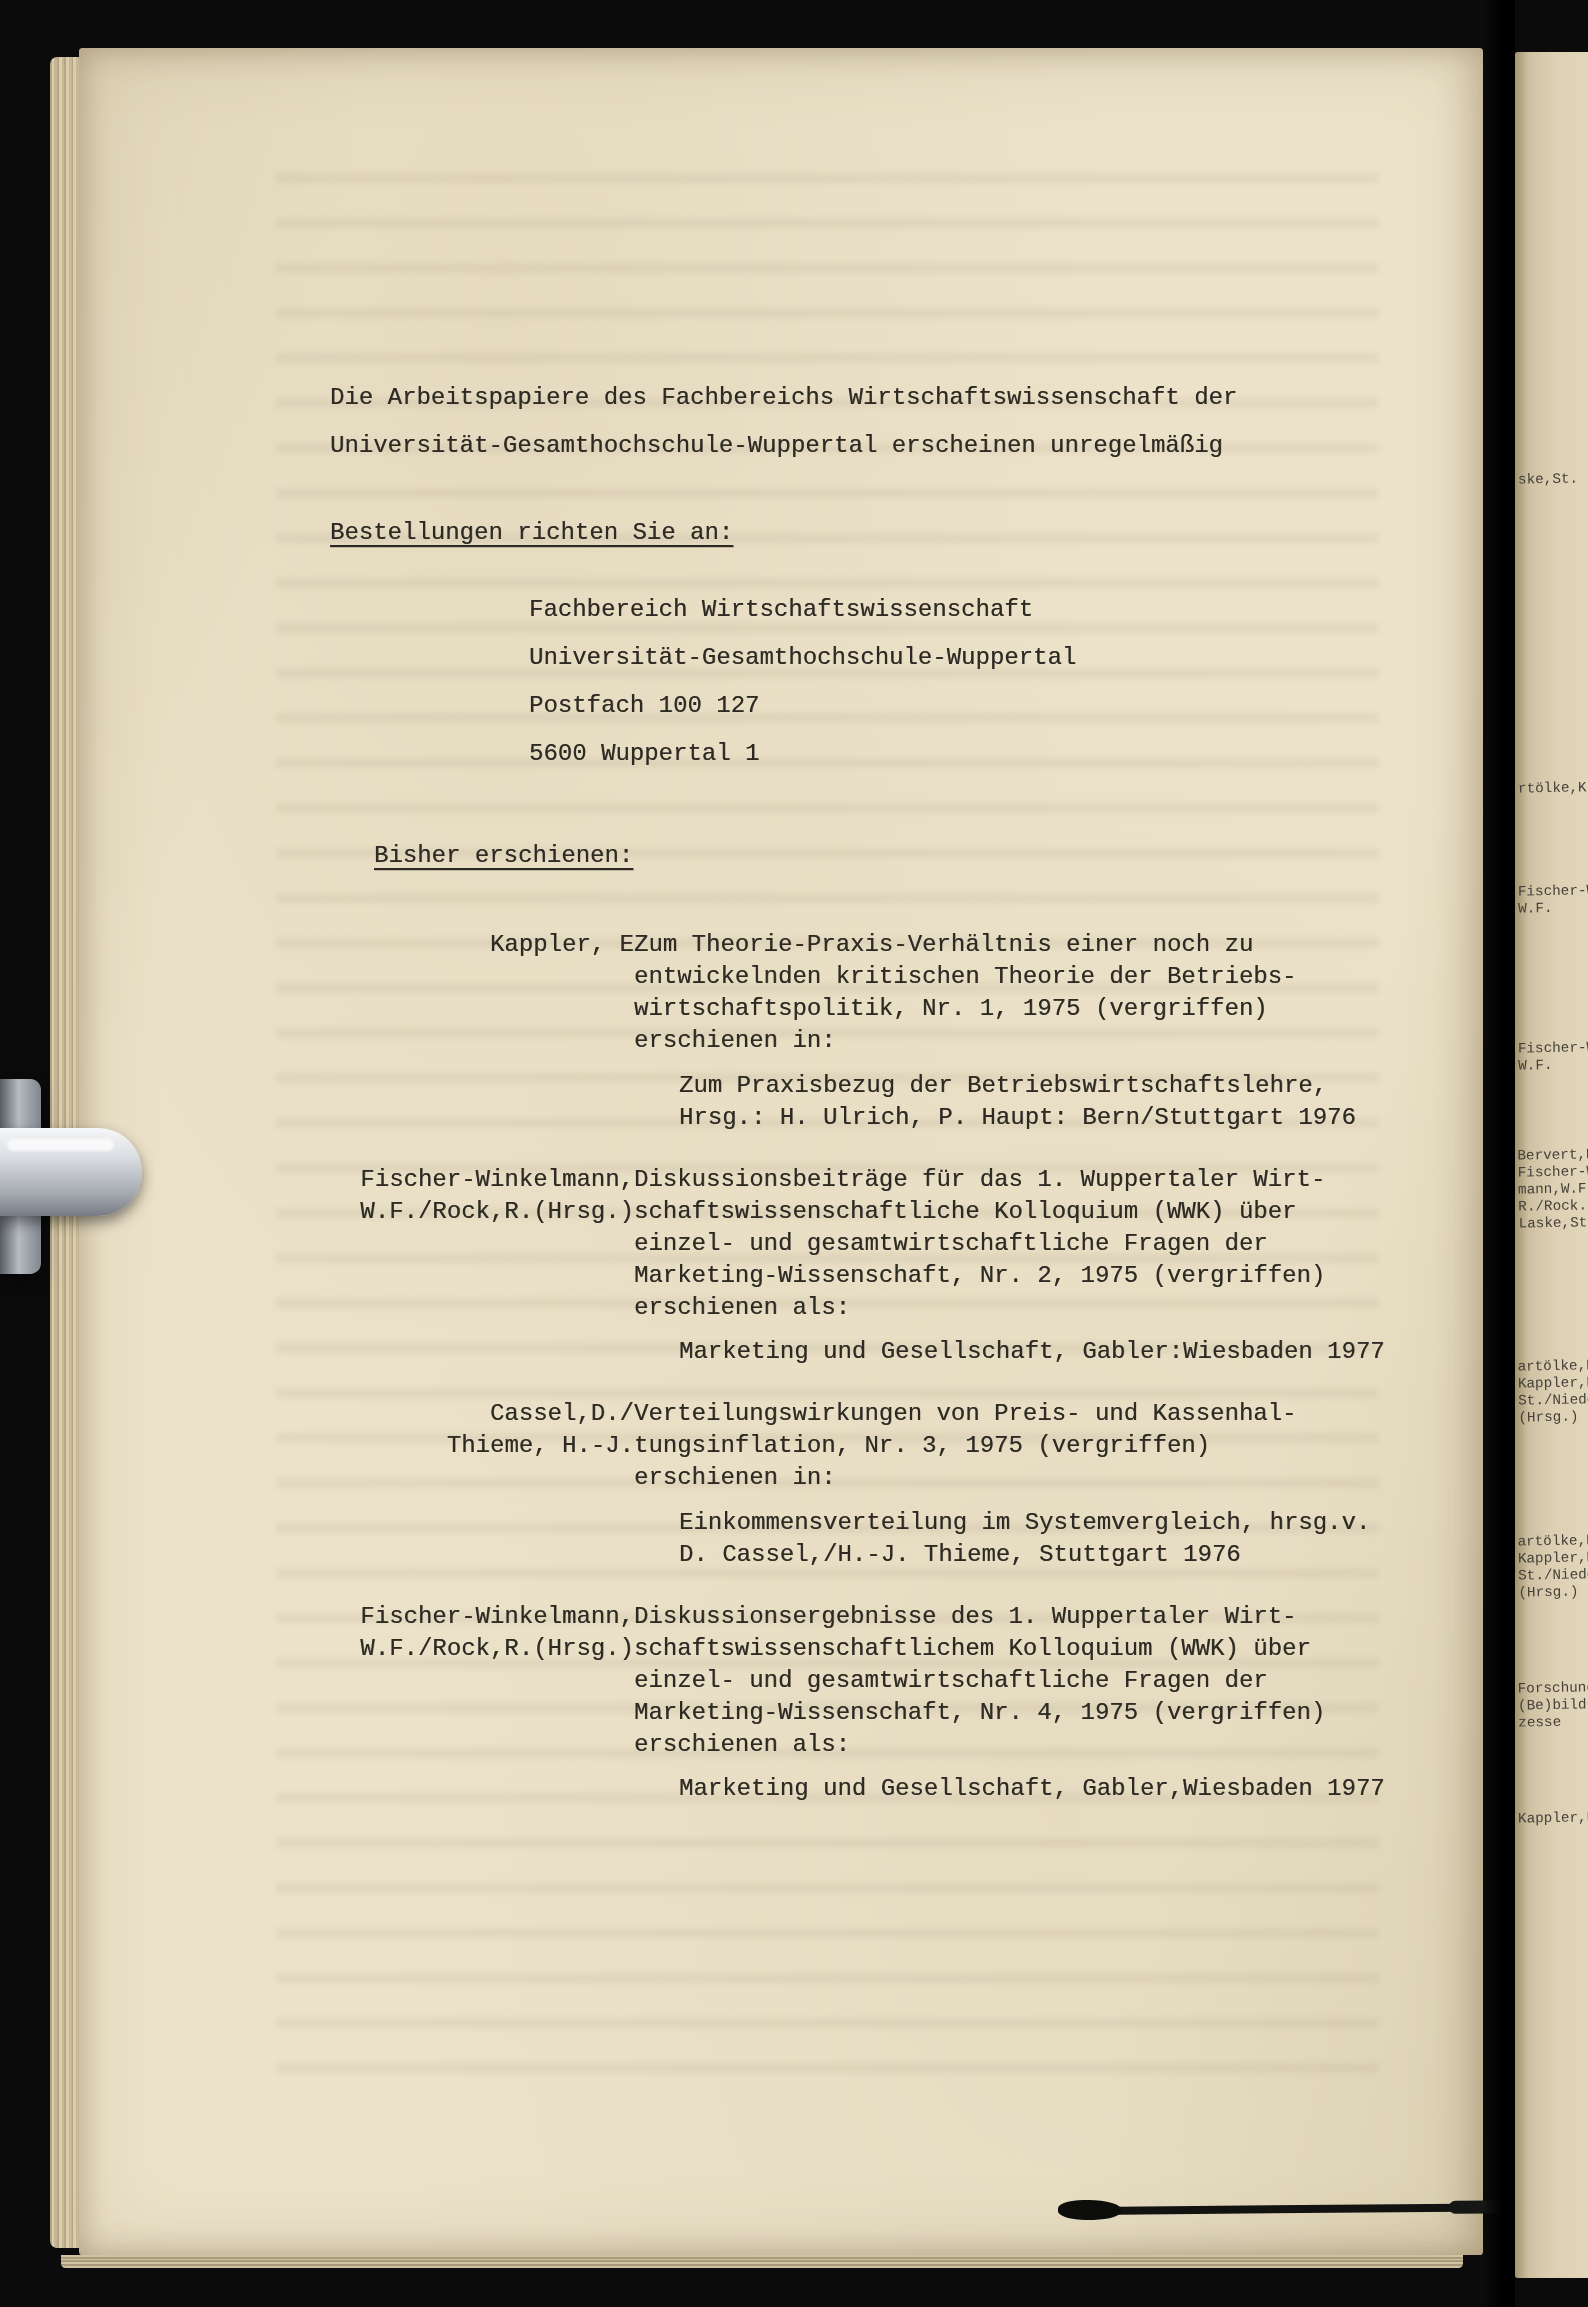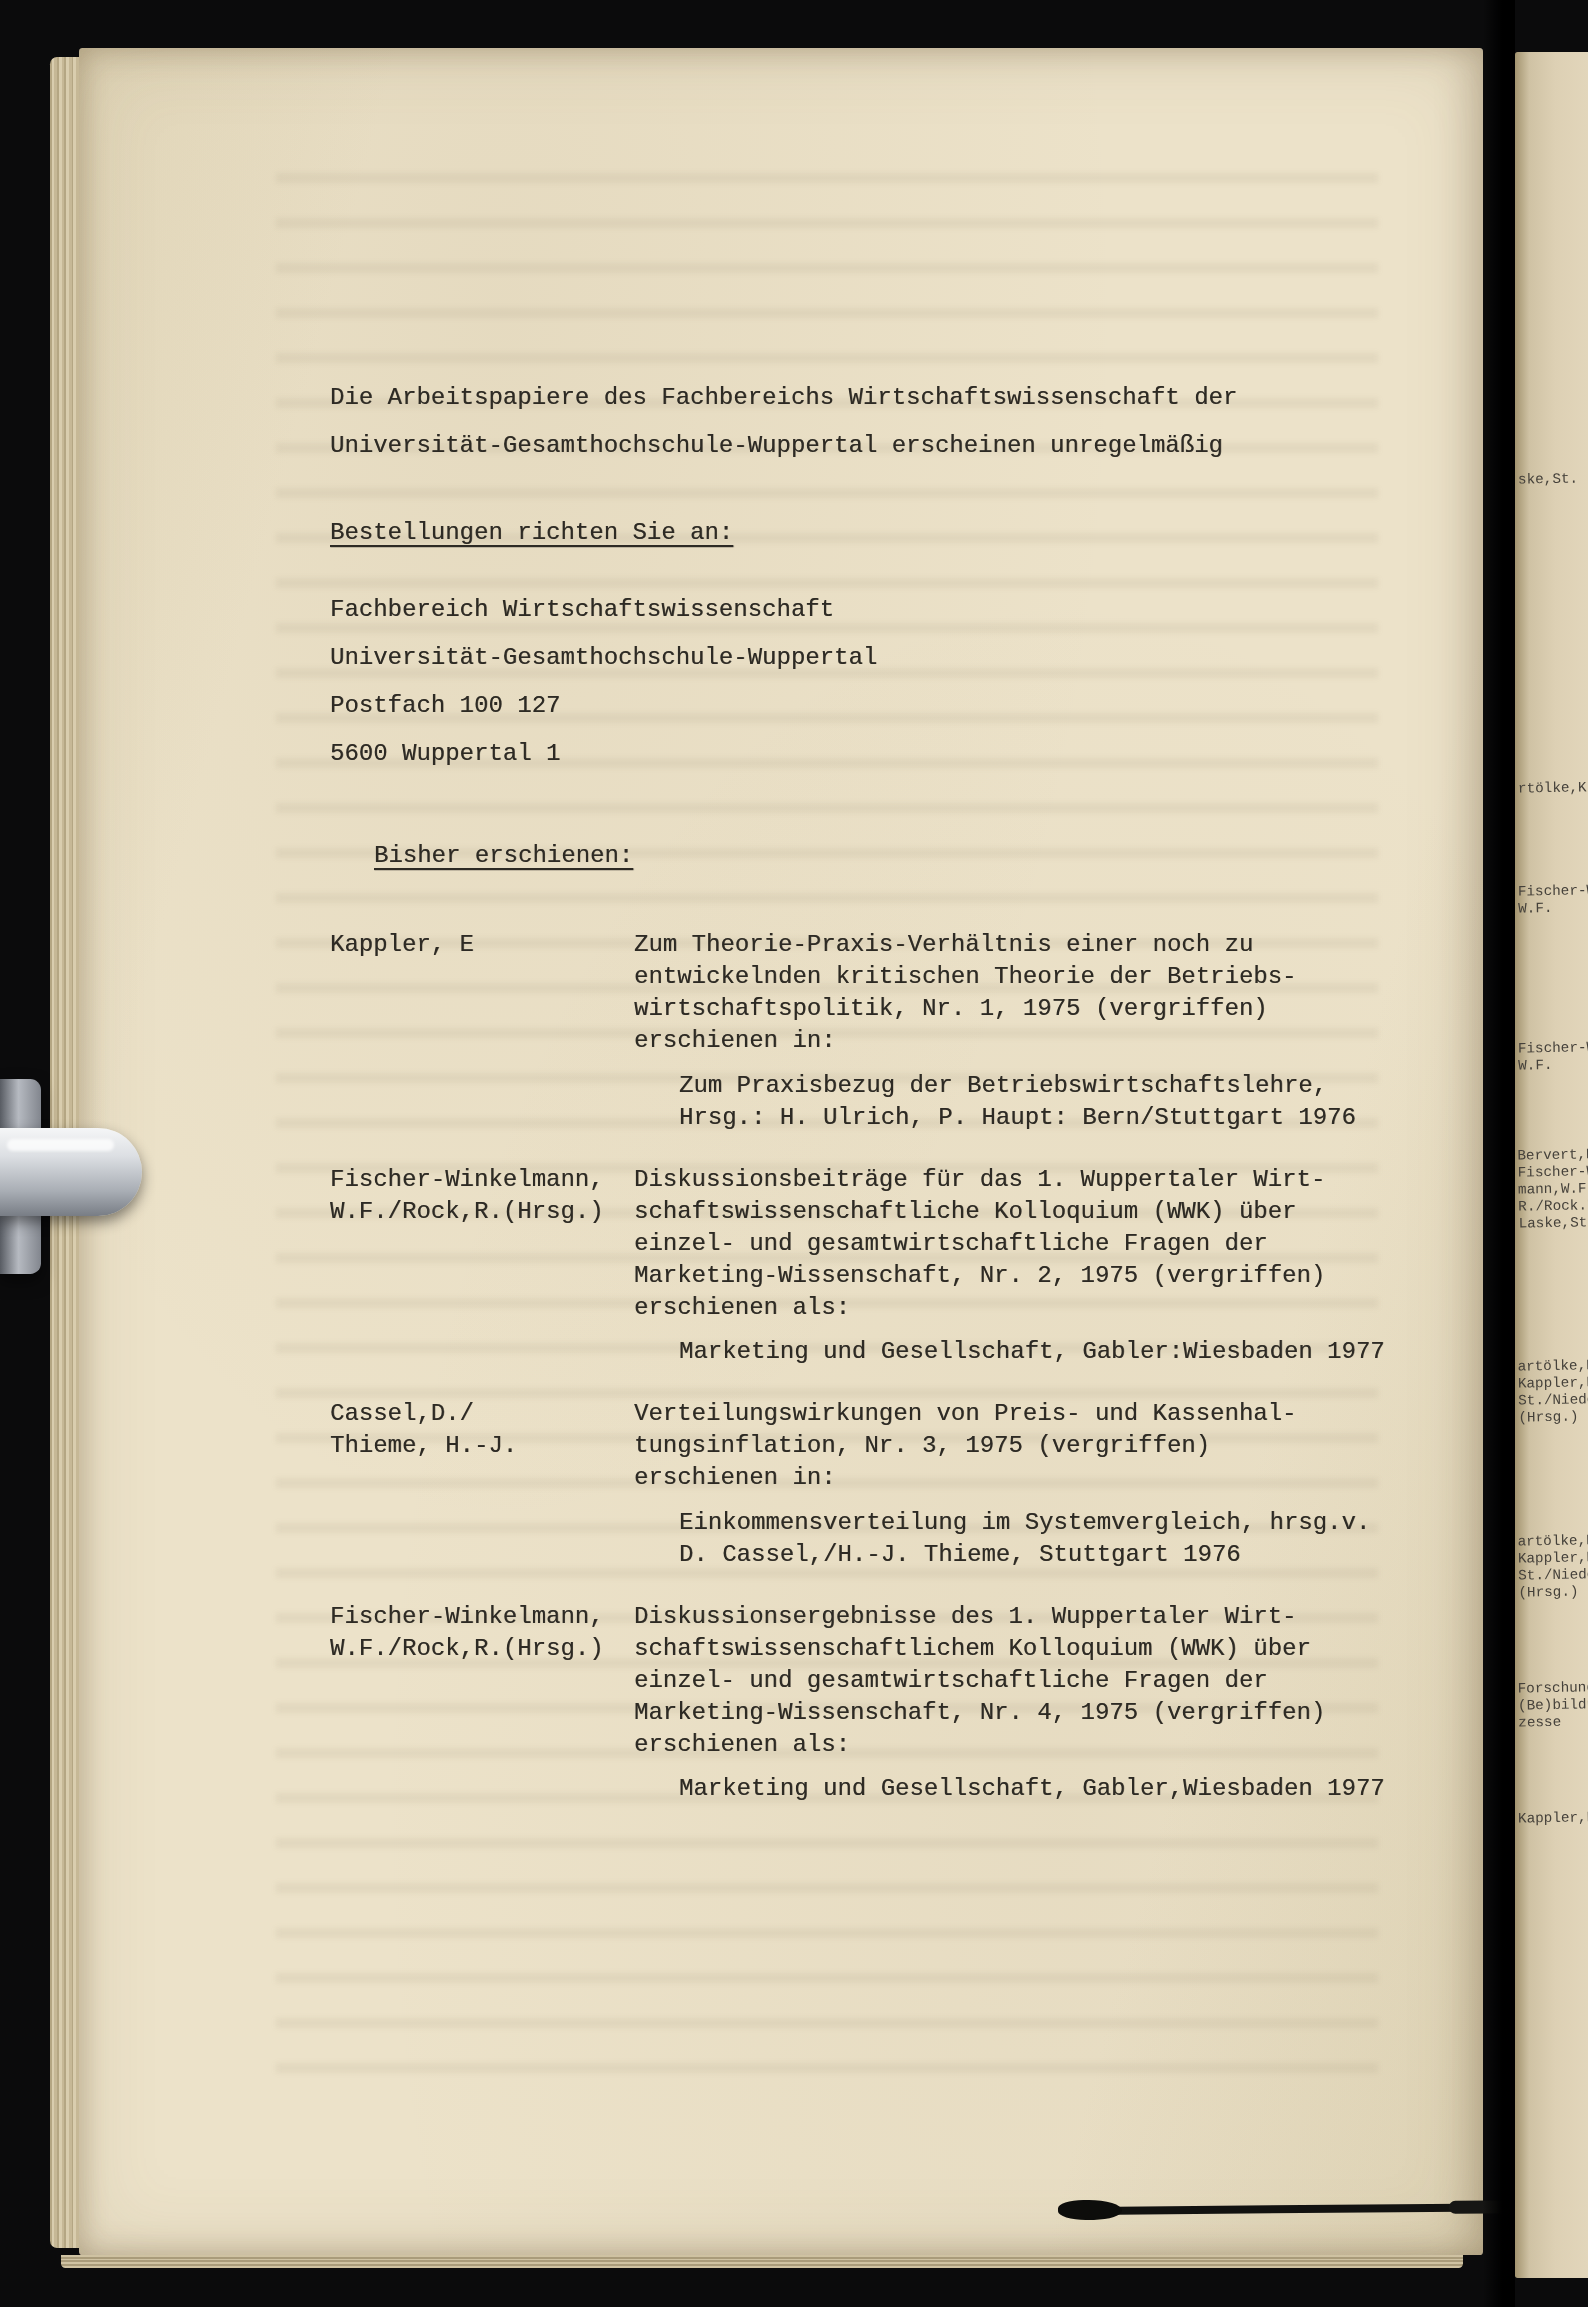--- a/index.html
+++ b/index.html
@@ -53,27 +53,27 @@
   .intro { line-height:48px; white-space:pre-line; }
 
   .order-heading { margin-top:47px; }
   .published-heading { margin-top:62px;margin-left:44px; }
   .uline {
     text-decoration:underline;
     text-decoration-thickness:2.2px;
     text-underline-offset:6.3px;
   }
 
-  .address { margin-top:37px; }
+  .address { margin-top:37px; margin-left:199px; }
   .address .addr-line { line-height:48px; }
 
   .entries { margin-top:57px; }
   .entry { display:grid; grid-template-columns:304px 1fr; margin-bottom:30px; }
   .entry:last-child { margin-bottom:0; }
-  .entry .author { white-space:pre-line; }
+  .entry .author { white-space:pre-line;text-align:right; }
   .entry .pub { margin-top:12.5px;margin-left:45px; }
 
   
   .smudge {
     position:absolute; left:982px; top:2157px; width:502px; height:8px;
     background:#121210; border-radius:4.5px; transform:rotate(-0.5deg);
   }
   .smudge::before {
     content:""; position:absolute; left:-2.7px; top:-7.2px; width:64px; height:20.6px;
     background:#0d0d0b; border-radius:45% 60% 50% 50%;

